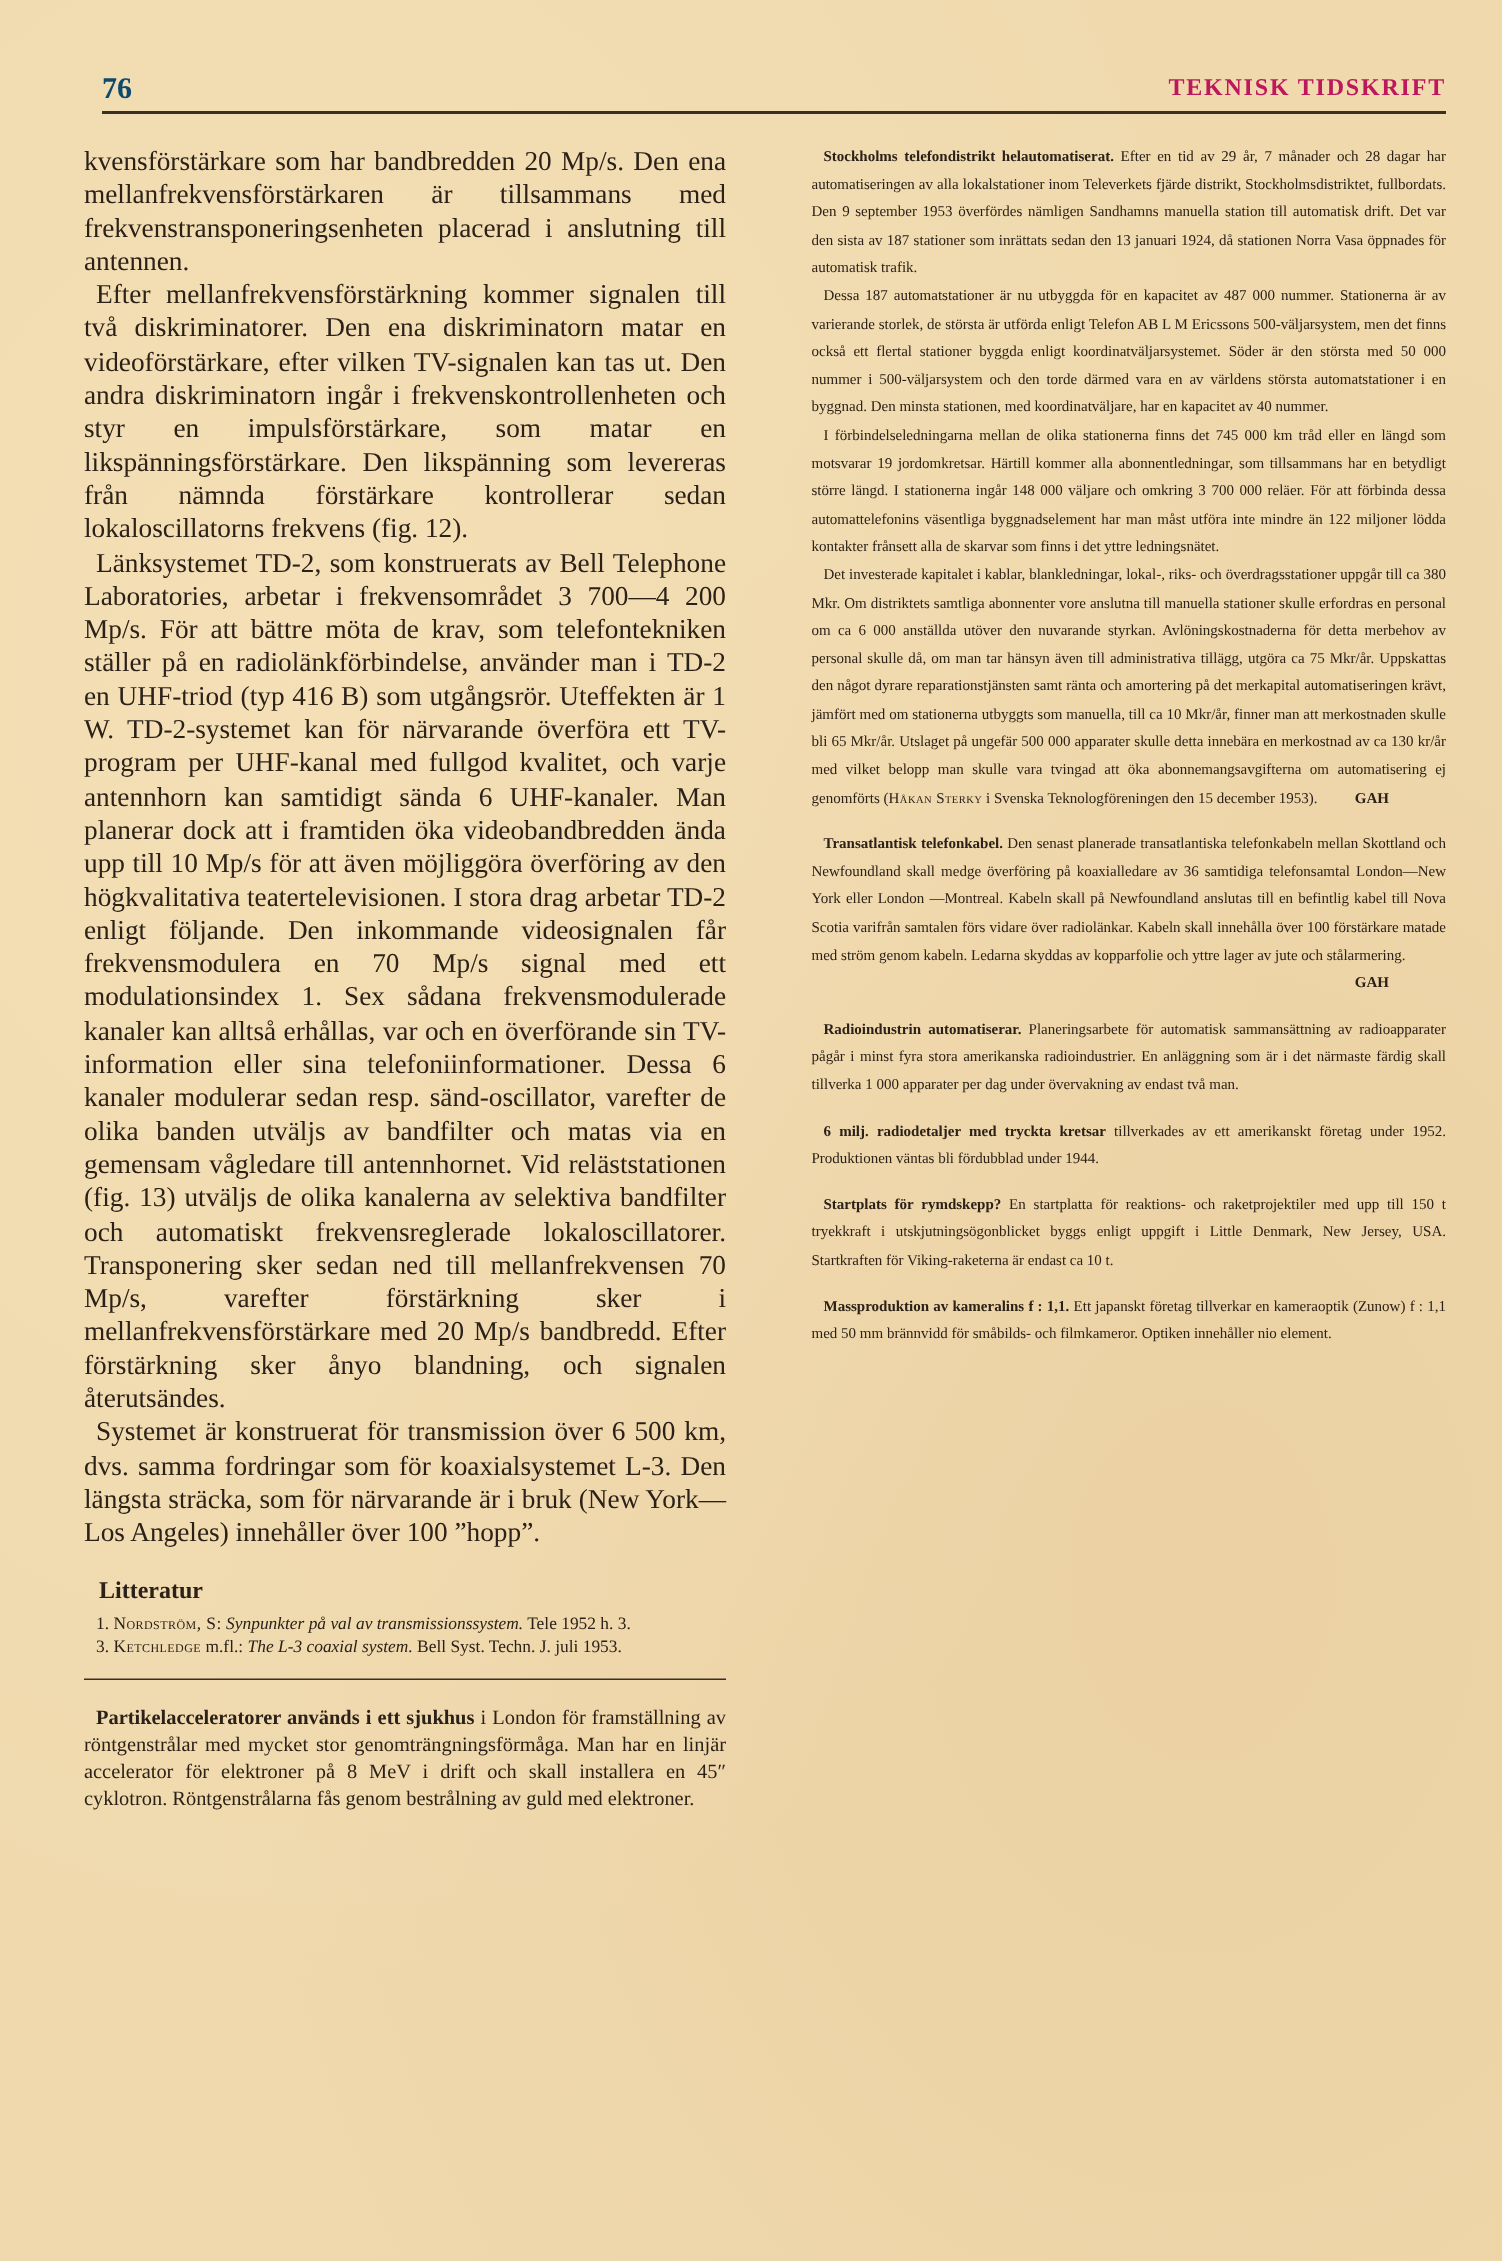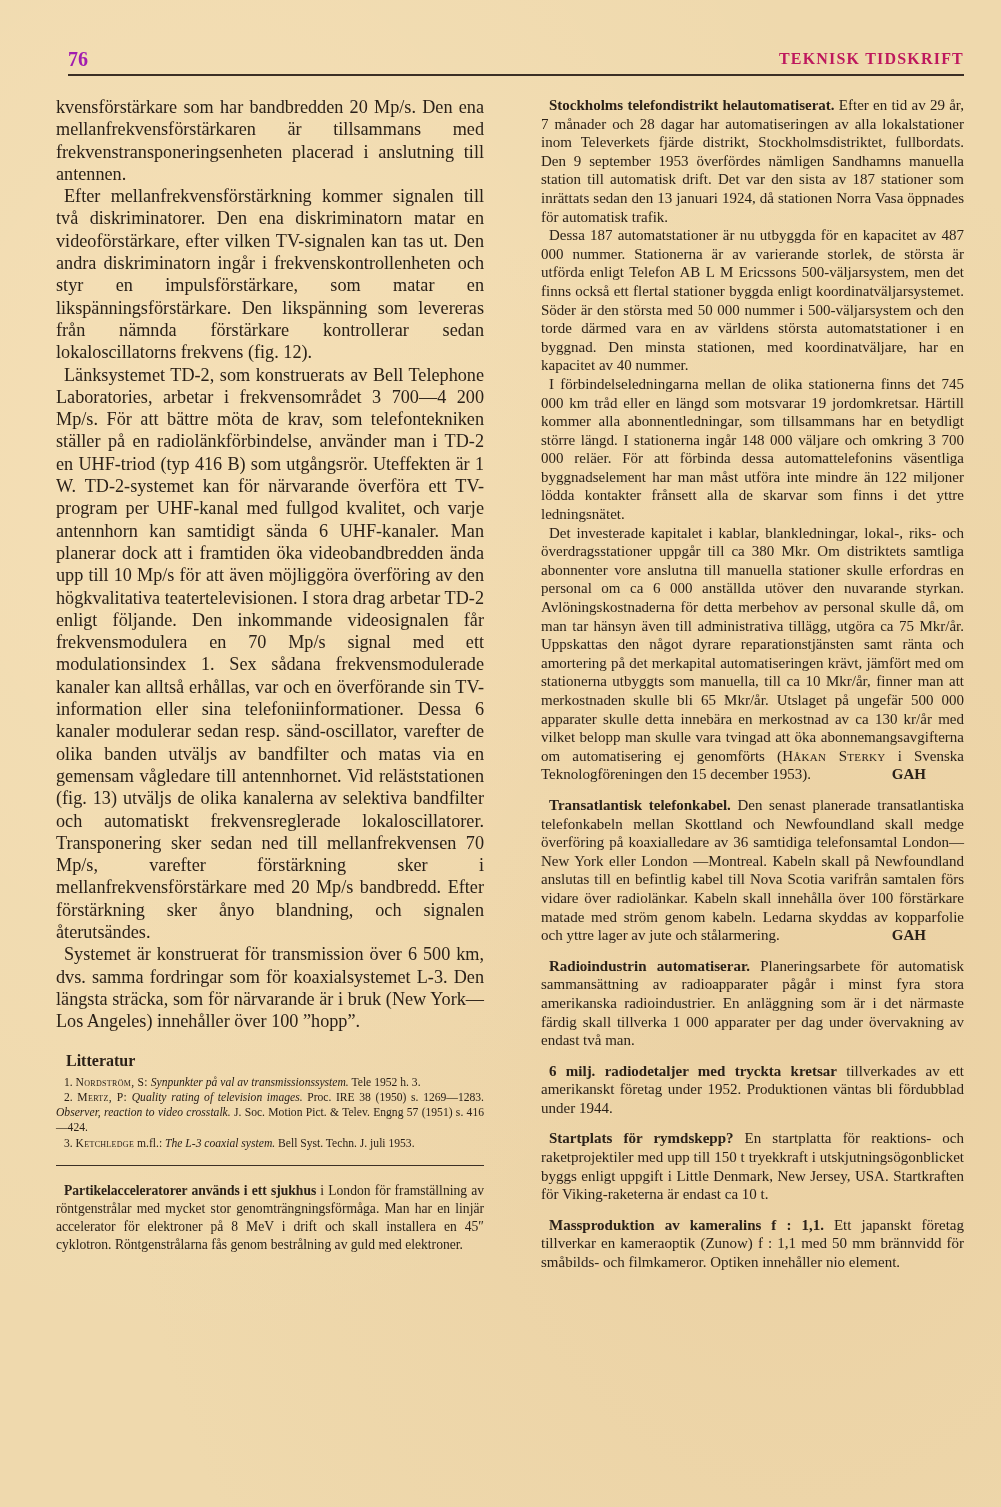--- a/index.html
+++ b/index.html
@@ -12,21 +12,21 @@
     font-family: "DejaVu Serif", "Liberation Serif", serif;
     color: #2b2118;
     position: relative;
   }
   .header {
     position: absolute; left: 68px; top: 44px; width: 896px; height: 30px;
   }
   .page-number {
     position: absolute; left: 0; top: 4px;
     font-family: "Liberation Serif", serif; font-weight: bold; font-size: 20px;
-    color: #a21caf;
+    color: #0c4a6e;
   }
   .journal-title {
     position: absolute; right: 0; top: 6px;
     font-family: "Liberation Serif", serif; font-weight: bold; font-size: 16px;
     letter-spacing: 1.2px; color: #be185d;
   }
   .header-rule {
     position: absolute; left: 68px; top: 74px; width: 896px; height: 2px;
     background: #3b2f25;
   }
@@ -53,21 +53,21 @@
     height: 1px; background: #3b2f25; margin: 14px 0 16px 0;
   }
   .news-small {
     font-family: "Liberation Serif", serif;
     font-size: 13.6px; line-height: 17.9px; text-align: justify;
   }
   .news-small p { margin: 0; text-indent: 8px; }
   .col-right {
     position: absolute; left: 541px; top: 96px; width: 423px;
     font-family: "Liberation Serif", serif;
-    font-size: 15px; line-height: 18.6px; text-align: justify;
+    font-size: 10px; line-height: 18.6px; text-align: justify;
   }
   .col-right p { margin: 0; text-indent: 8px; }
   .col-right .item { margin-bottom: 11px; }
   .col-right .item-gap { margin-top: 12px; }
   b.lead { font-weight: bold; }
   .sign {
     float: right; font-weight: bold; margin-right: 38px;
   }
   .sign-clear { clear: both; height: 0; }
 </style>
@@ -86,28 +86,20 @@
   <p>Länksystemet TD-2, som konstruerats av Bell Telephone Laboratories, arbetar i frekvensområdet 3 700—4 200 Mp/s. För att bättre möta de krav, som telefontekniken ställer på en radiolänkförbindelse, använder man i TD-2 en UHF-triod (typ 416 B) som utgångsrör. Uteffekten är 1 W. TD-2-systemet kan för närvarande överföra ett TV-program per UHF-kanal med fullgod kvalitet, och varje antennhorn kan samtidigt sända 6 UHF-kanaler. Man planerar dock att i framtiden öka videobandbredden ända upp till 10 Mp/s för att även möjliggöra överföring av den högkvalitativa teatertelevisionen. I stora drag arbetar TD-2 enligt följande. Den inkommande videosignalen får frekvensmodulera en 70 Mp/s signal med ett modulationsindex 1. Sex sådana frekvensmodulerade kanaler kan alltså erhållas, var och en överförande sin TV-information eller sina telefoniinformationer. Dessa 6 kanaler modulerar sedan resp. sänd-oscillator, varefter de olika banden utväljs av bandfilter och matas via en gemensam vågledare till antennhornet. Vid reläststationen (fig. 13) utväljs de olika kanalerna av selektiva bandfilter och automatiskt frekvensreglerade lokaloscillatorer. Transponering sker sedan ned till mellanfrekvensen 70 Mp/s, varefter förstärkning sker i mellanfrekvensförstärkare med 20 Mp/s bandbredd. Efter förstärkning sker ånyo blandning, och signalen återutsändes.</p>
   <p>Systemet är konstruerat för transmission över 6 500 km, dvs. samma fordringar som för koaxialsystemet L-3. Den längsta sträcka, som för närvarande är i bruk (New York—Los Angeles) innehåller över 100 ”hopp”.</p>
 
   <div class="lit-heading">Litteratur</div>
   <div class="references">
     <p class="ref">
       <span>1.</span>
       <span class="sc">Nordström, S:</span>
       <i>Synpunkter på val av transmissionssystem.</i>
       <span>Tele 1952 h. 3.</span>
-    </p>
-    <p class="ref">
-      <span>2.</span>
-      <span class="sc">Mertz, P:</span>
-      <i>Quality rating of television images.</i>
-      <span>Proc. IRE 38 (1950) s. 1269—1283.</span>
-      <i>Observer, reaction to video crosstalk.</i>
-      <span>J. Soc. Motion Pict. &amp; Telev. Engng 57 (1951) s. 416—424.</span>
     </p>
     <p class="ref">
       <span>3.</span>
       <span class="sc">Ketchledge</span>
       <span>m.fl.:</span>
       <i>The L-3 coaxial system.</i>
       <span>Bell Syst. Techn. J. juli 1953.</span>
     </p>
   </div>
   <div class="col-rule"></div>

